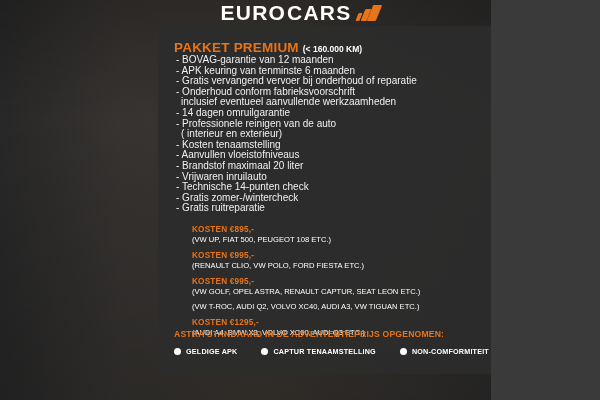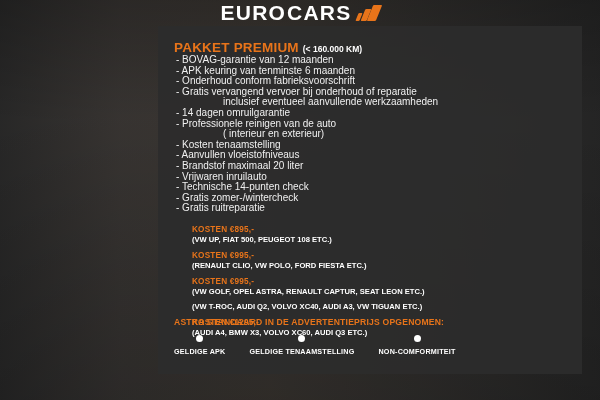--- a/index.html
+++ b/index.html
@@ -4,21 +4,21 @@
 <style>
   * { box-sizing: border-box; margin: 0; padding: 0; }
   html, body {
     width: 600px; height: 400px;
     background: #3a3a3a;
     font-family: "Liberation Sans", sans-serif;
     overflow: hidden;
   }
   #page {
     position: relative;
-    width: 600px; height: 400px;
+    width: 491px; height: 400px;
     background: #3d3d3d;
     overflow: hidden;
   }
   
   .bg-photo {
     position: absolute;
     top: 0; left: 0; width: 600px; height: 400px;
     background:
       linear-gradient(90deg, rgba(40,40,40,0.95) 0%, rgba(55,52,50,0.9) 20%, rgba(60,55,50,0.85) 45%, rgba(50,48,46,0.9) 70%, rgba(38,38,38,0.95) 100%),
       radial-gradient(circle at 12% 18%, #5a5048 0%, #3b3835 32%, #2f2f2f 60%),
@@ -75,50 +75,50 @@
     font-weight: bold;
     letter-spacing: 0;
   }
   ul.features { list-style: none; margin: 0 0 10px 2px; }
   ul.features li {
     color: #f0f0f0;
     font-size: 10px;
     line-height: 10.6px;
     white-space: nowrap;
   }
-  ul.features li.sub { padding-left: 5px; margin-left: 42px; }
+  ul.features li.sub { padding-left: 5px; }
 
   .price-block { margin-bottom: 5px; margin-left: 18px; }
   .price-head {
     color: #e8741a;
     font-size: 8.2px;
     font-weight: bold;
     letter-spacing: 0.2px;
     line-height: 11px;
   }
   .price-models {
     color: #ffffff;
     font-size: 7.6px;
-    font-weight: bold;
+    font-weight: normal;
     line-height: 10px;
   }
 
   .footer {
     position: absolute;
     left: 16px; right: 16px; bottom: 18px;
   }
   .footer-title {
     color: #e8741a;
     font-size: 8.6px;
     font-weight: bold;
     letter-spacing: 0.2px;
     margin-bottom: 8px;
   }
   .footer-items { display: flex; gap: 24px; }
-  .footer-item { display: flex; align-items: center; gap: 5px; flex-direction: column; }
+  .footer-item { display: flex; align-items: center; gap: 5px; }
   .dot {
     width: 7px; height: 7px; border-radius: 50%;
     background: #ffffff; display: inline-block; flex: none;
   }
   .footer-item span.txt {
     color: #ffffff; font-size: 7.2px; font-weight: bold; letter-spacing: 0.2px;
   }
 </style>
 </head>
 <body>
@@ -140,22 +140,22 @@
 
   <div class="panel">
     <div class="pakket-title">
       <span>PAKKET PREMIUM</span>
       <span class="km">(&lt; 160.000 KM)</span>
     </div>
 
     <ul class="features">
       <li>- BOVAG-garantie van 12 maanden</li>
       <li>- APK keuring van tenminste 6 maanden</li>
+      <li>- Gratis vervangend vervoer bij onderhoud of reparatie</li>
       <li>- Onderhoud conform fabrieksvoorschrift</li>
-      <li>- Gratis vervangend vervoer bij onderhoud of reparatie</li>
       <li class="sub">inclusief eventueel aanvullende werkzaamheden</li>
       <li>- 14 dagen omruilgarantie</li>
       <li>- Professionele reinigen van de auto</li>
       <li class="sub">( interieur en exterieur)</li>
       <li>- Kosten tenaamstelling</li>
       <li>- Aanvullen vloeistofniveaus</li>
       <li>- Brandstof maximaal 20 liter</li>
       <li>- Vrijwaren inruilauto</li>
       <li>- Technische 14-punten check</li>
       <li>- Gratis zomer-/wintercheck</li>
@@ -184,21 +184,21 @@
 
     <div class="footer">
       <div class="footer-title">ASTRA  STANDAARD IN DE ADVERTENTIEPRIJS OPGENOMEN:</div>
       <div class="footer-items">
         <div class="footer-item">
           <span class="dot"></span>
           <span class="txt">GELDIGE APK</span>
         </div>
         <div class="footer-item">
           <span class="dot"></span>
-          <span class="txt">GELDIGE TENAAMSTELLING</span>
+          <span class="txt">CAPTUR TENAAMSTELLING</span>
         </div>
         <div class="footer-item">
           <span class="dot"></span>
           <span class="txt">NON-COMFORMITEIT</span>
         </div>
       </div>
     </div>
   </div>
 </div>
 

